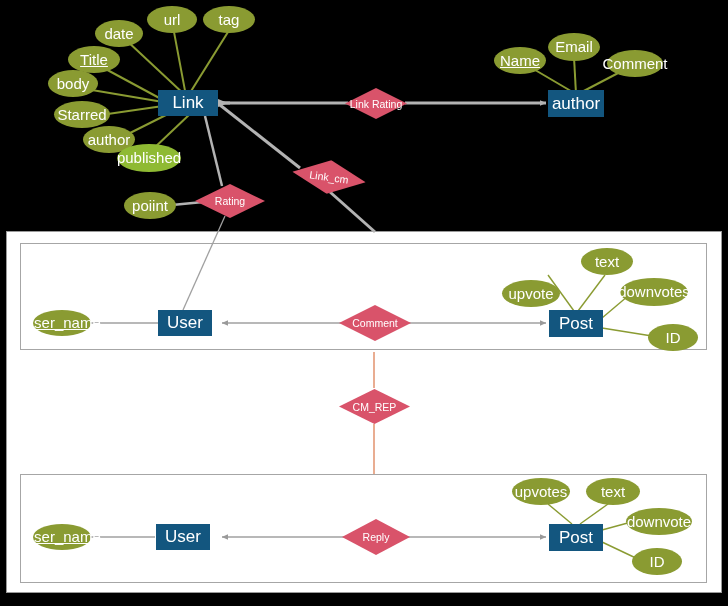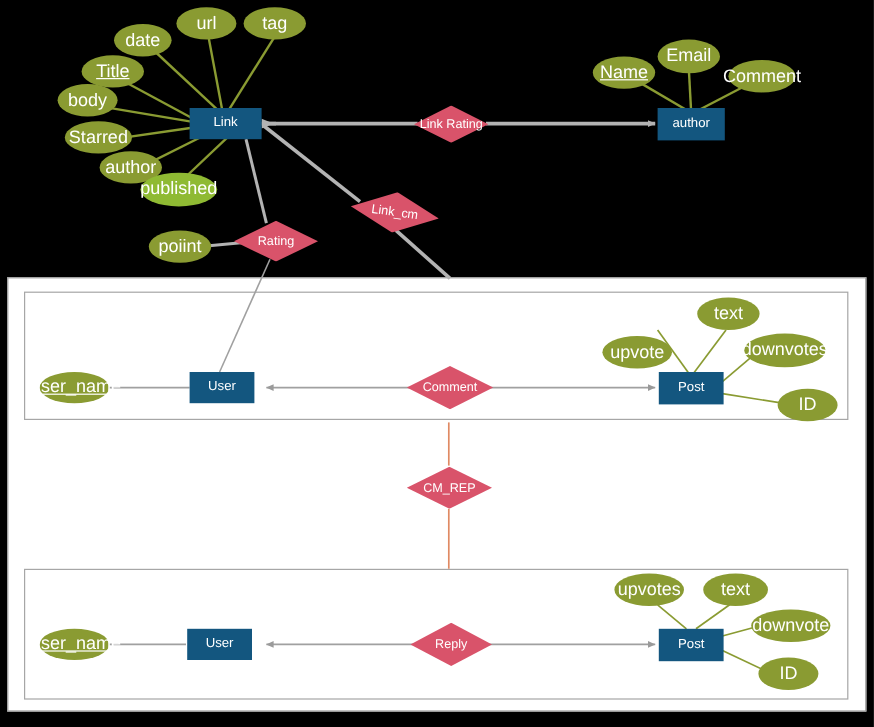--- a/index.html
+++ b/index.html
@@ -54,21 +54,21 @@
     display: flex;
     align-items: center;
     justify-content: center;
     color: #ffffff;
     text-align: center;
     box-sizing: border-box;
     line-height: 1.05;
   }
   .entity {
     background: #13567f;
-    font-size: 11px;
+    font-size: 17px;
   }
   .attr {
     background: #8a9b32;
     border-radius: 50%;
     font-size: 15px;
   }
   .attr.bright { background: #8fba33; }
   .attr .key {
     text-decoration: underline;
   }

